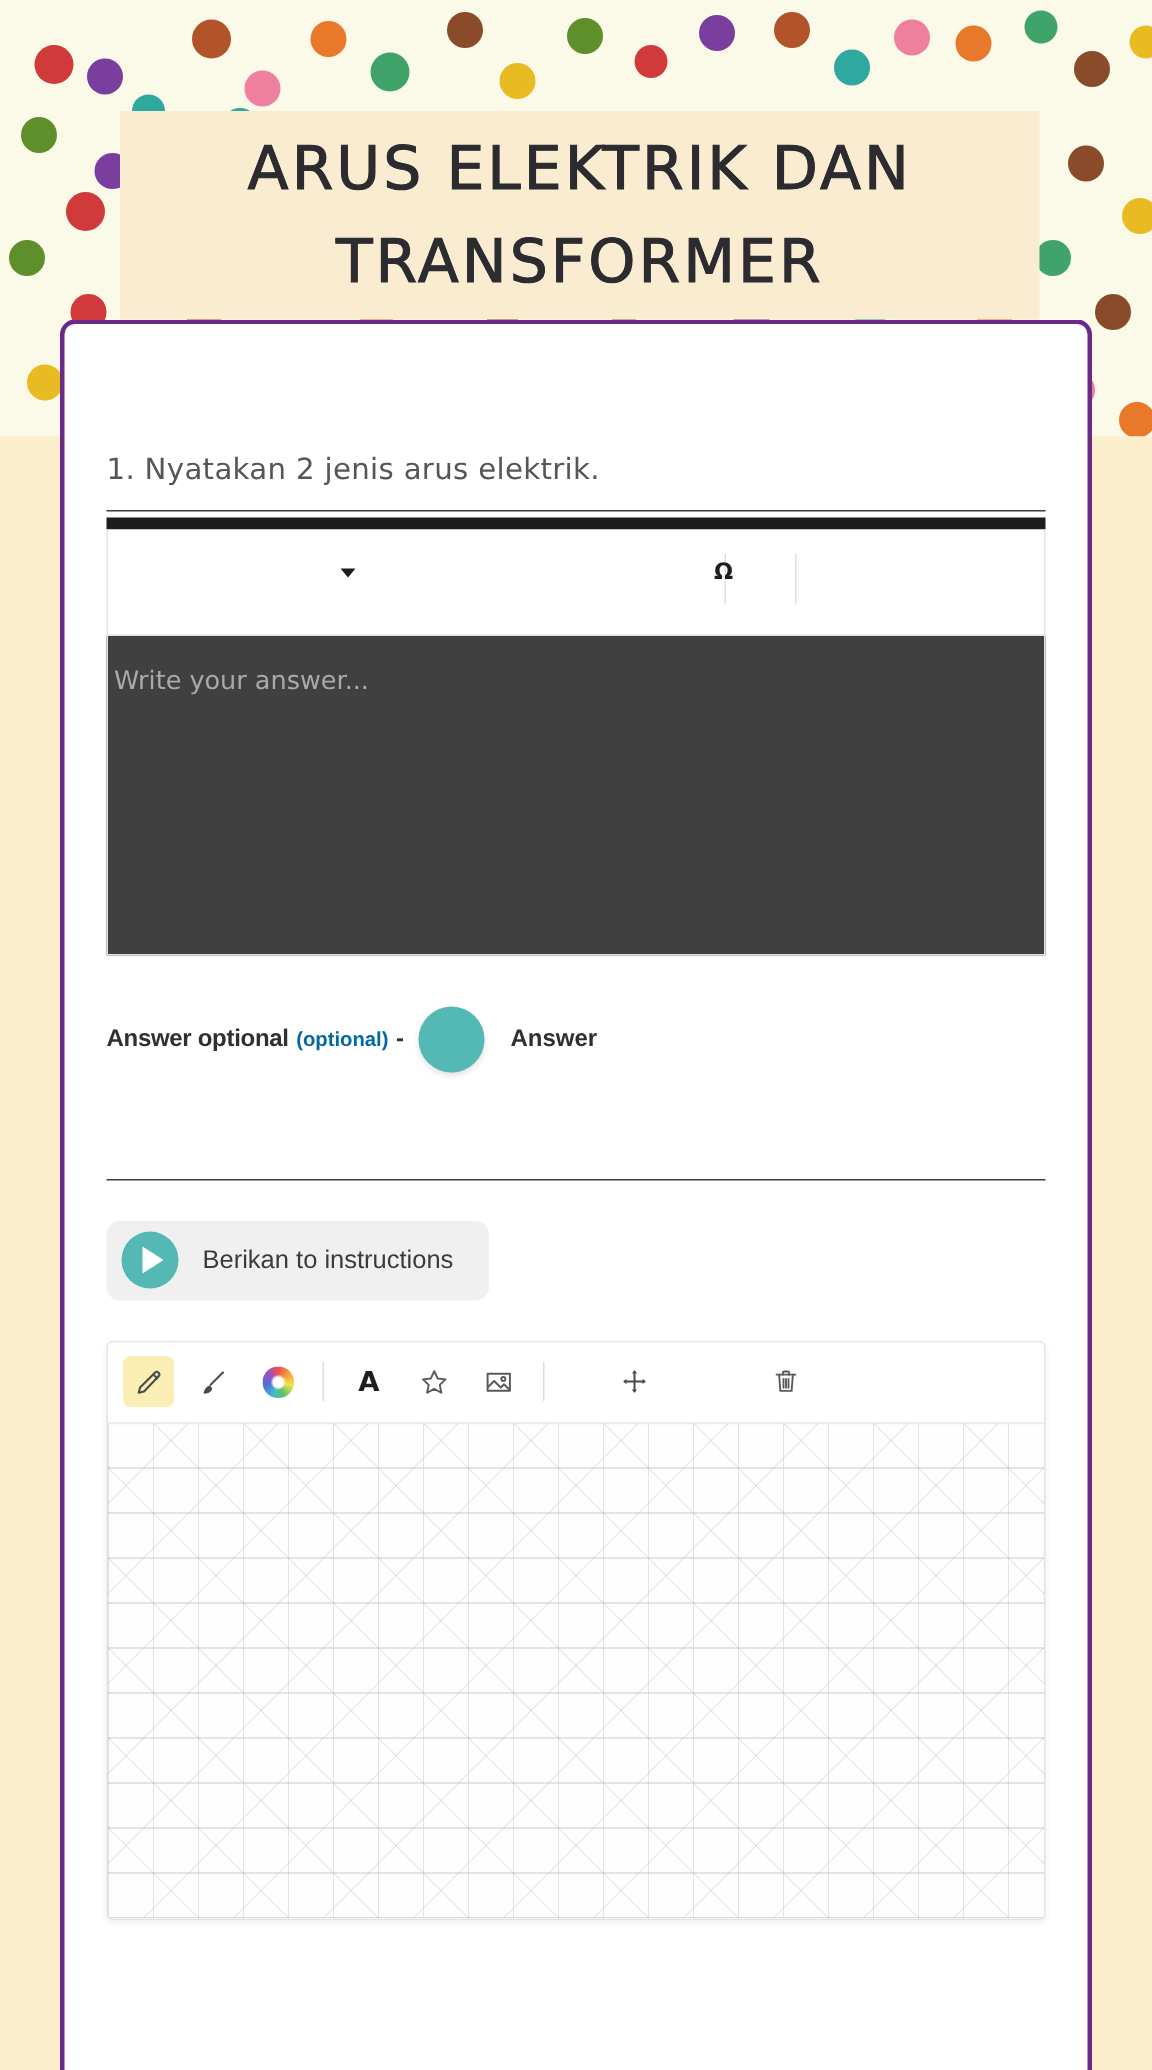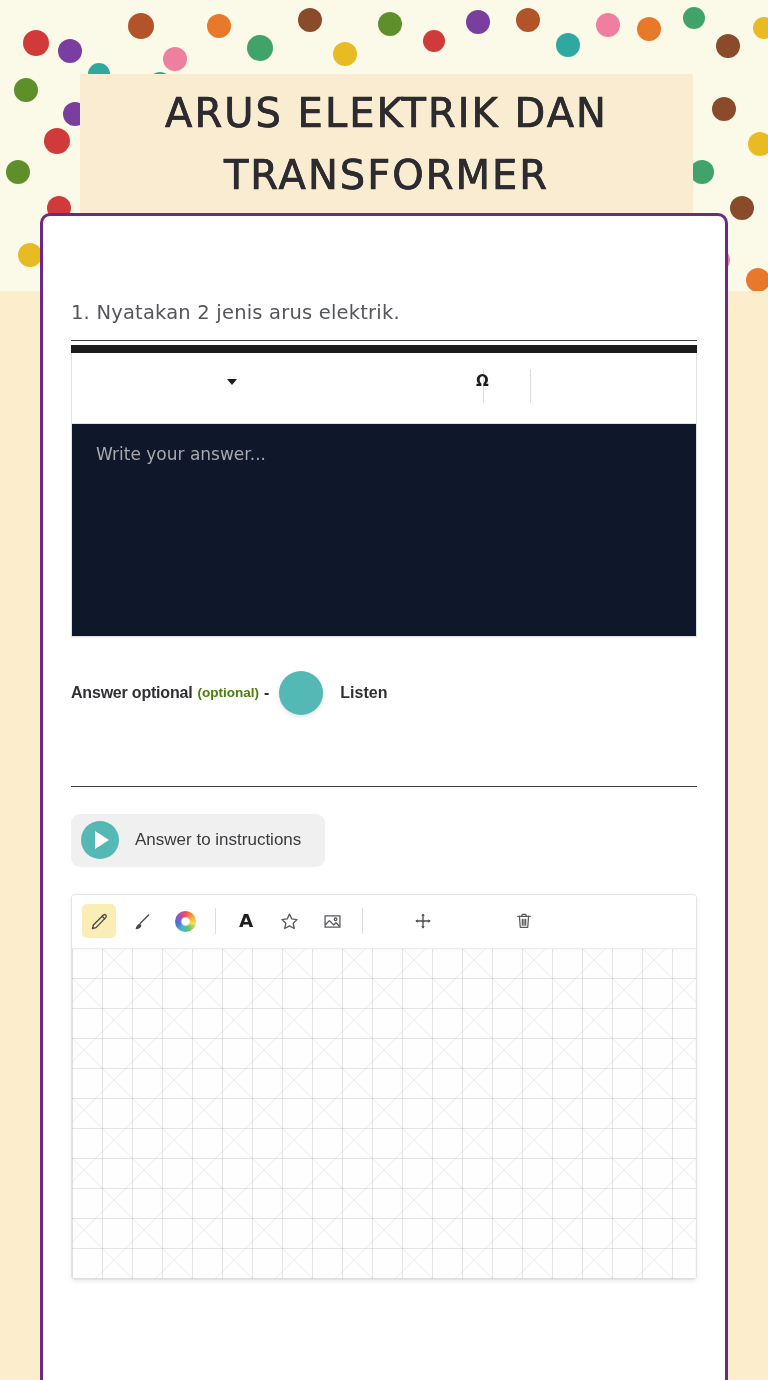--- a/index.html
+++ b/index.html
@@ -82,38 +82,38 @@
     border-top: 6px solid #1d1d1f;
   }
   .tb-divider { position: absolute; top: 16px; width: 1px; height: 34px; background: #dedee0; }
   .tb-omega {
     position: absolute; left: 404px; top: 19px;
     font-family: "DejaVu Sans", sans-serif;
     font-size: 15px; font-weight: bold; color: #1d1d1f;
   }
   .editor-area {
     height: 213px; border: 1px solid #e2e2e4; border-top: none;
-    background: #0f172a; padding: 20px 24px;
+    background: #404040; padding: 20px 4px;
     box-shadow: 0 1px 2px rgba(0,0,0,0.06);
   }
   .editor-placeholder {
     font-family: "DejaVu Sans", sans-serif;
     font-size: 17px; color: #a9a9ad;
   }
 
   
   #answer-recorder {
     display: flex; align-items: center;
     margin-top: 33px; height: 46px;
   }
   .rec-label {
     font-size: 16px; font-weight: bold; color: #303034;
     letter-spacing: -0.2px;
   }
-  .rec-optional { font-size: 13.5px; font-weight: bold; color: #4d7c0f; margin-left: 5px; }
+  .rec-optional { font-size: 13.5px; font-weight: bold; color: #0369a1; margin-left: 5px; }
   .rec-dash { font-size: 16px; font-weight: bold; color: #303034; margin-left: 5px; }
   #recorder-circle {
     width: 44px; height: 44px; border-radius: 50%;
     background: #54b9b5; margin-left: 10px;
     box-shadow: 0 2px 4px rgba(0,0,0,0.12);
     flex: 0 0 44px;
   }
   .rec-voice { font-size: 16px; font-weight: bold; color: #303034; margin-left: 17px; }
 
   
@@ -289,33 +289,33 @@
         <div class="editor-area">
           <span class="editor-placeholder">Write your answer...</span>
         </div>
       </div>
 
       <div id="answer-recorder">
         <span class="rec-label">Answer optional</span>
         <span class="rec-optional">(optional)</span>
         <span class="rec-dash">-</span>
         <span id="recorder-circle"></span>
-        <span class="rec-voice">Listen</span>
+        <span class="rec-voice">Answer</span>
       </div>
     </div>
 
     <div id="q2-block">
       <div class="question-rule"></div>
 
       
       <div id="listen-button">
         <span id="listen-play-circle">
             <span class="tri"></span>
           </span>
-        <span id="listen-label">Answer to instructions</span>
+        <span id="listen-label">Berikan to instructions</span>
       </div>
 
       
       <div id="drawing-pad">
         <div id="draw-toolbar">
 
           <span class="tool-btn active">
             <svg class="ic" width="21" height="21" viewBox="0 0 24 24" fill="none" stroke="#4a4a4e" stroke-width="1.6" stroke-linecap="round" stroke-linejoin="round">
               <path d="M4 20l1-4L16.5 4.5a2 2 0 0 1 2.8 2.8L8 19l-4 1z"></path>
               <path d="M15 6l3 3"></path>

